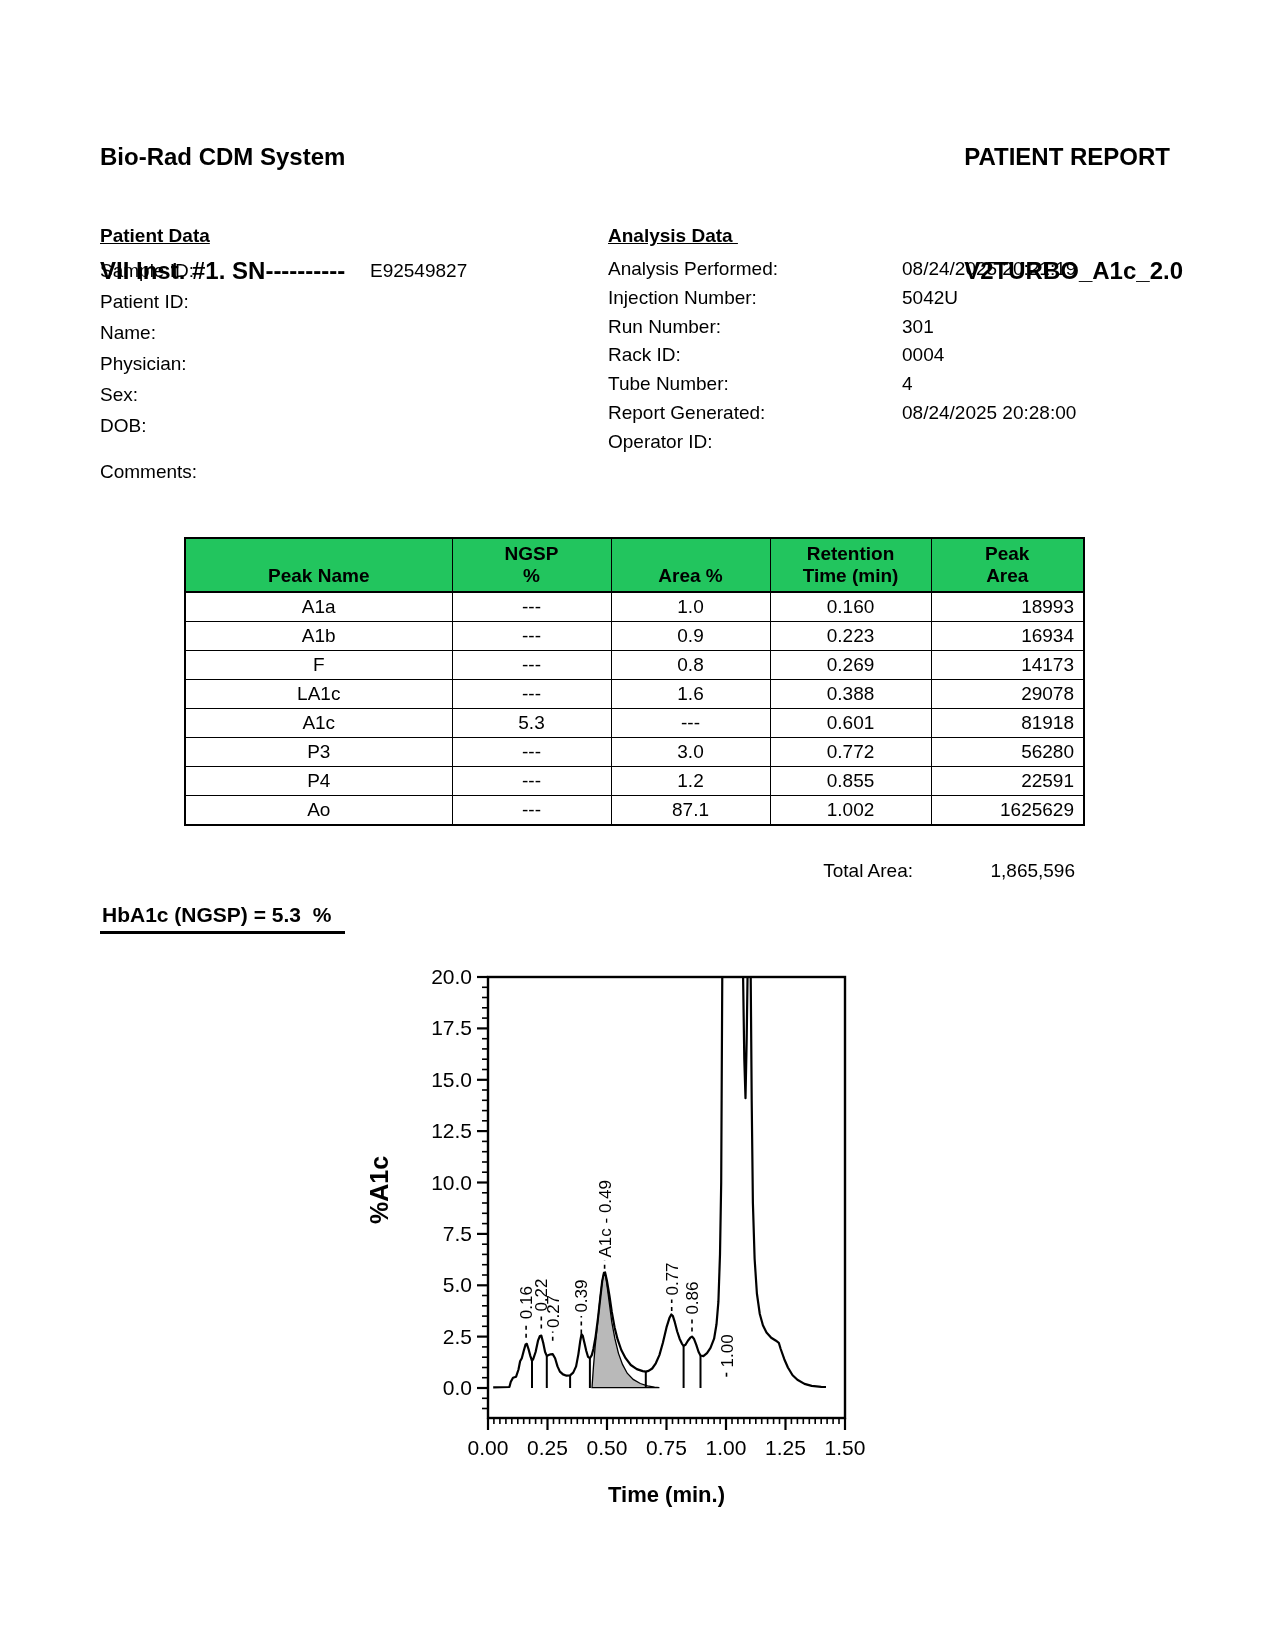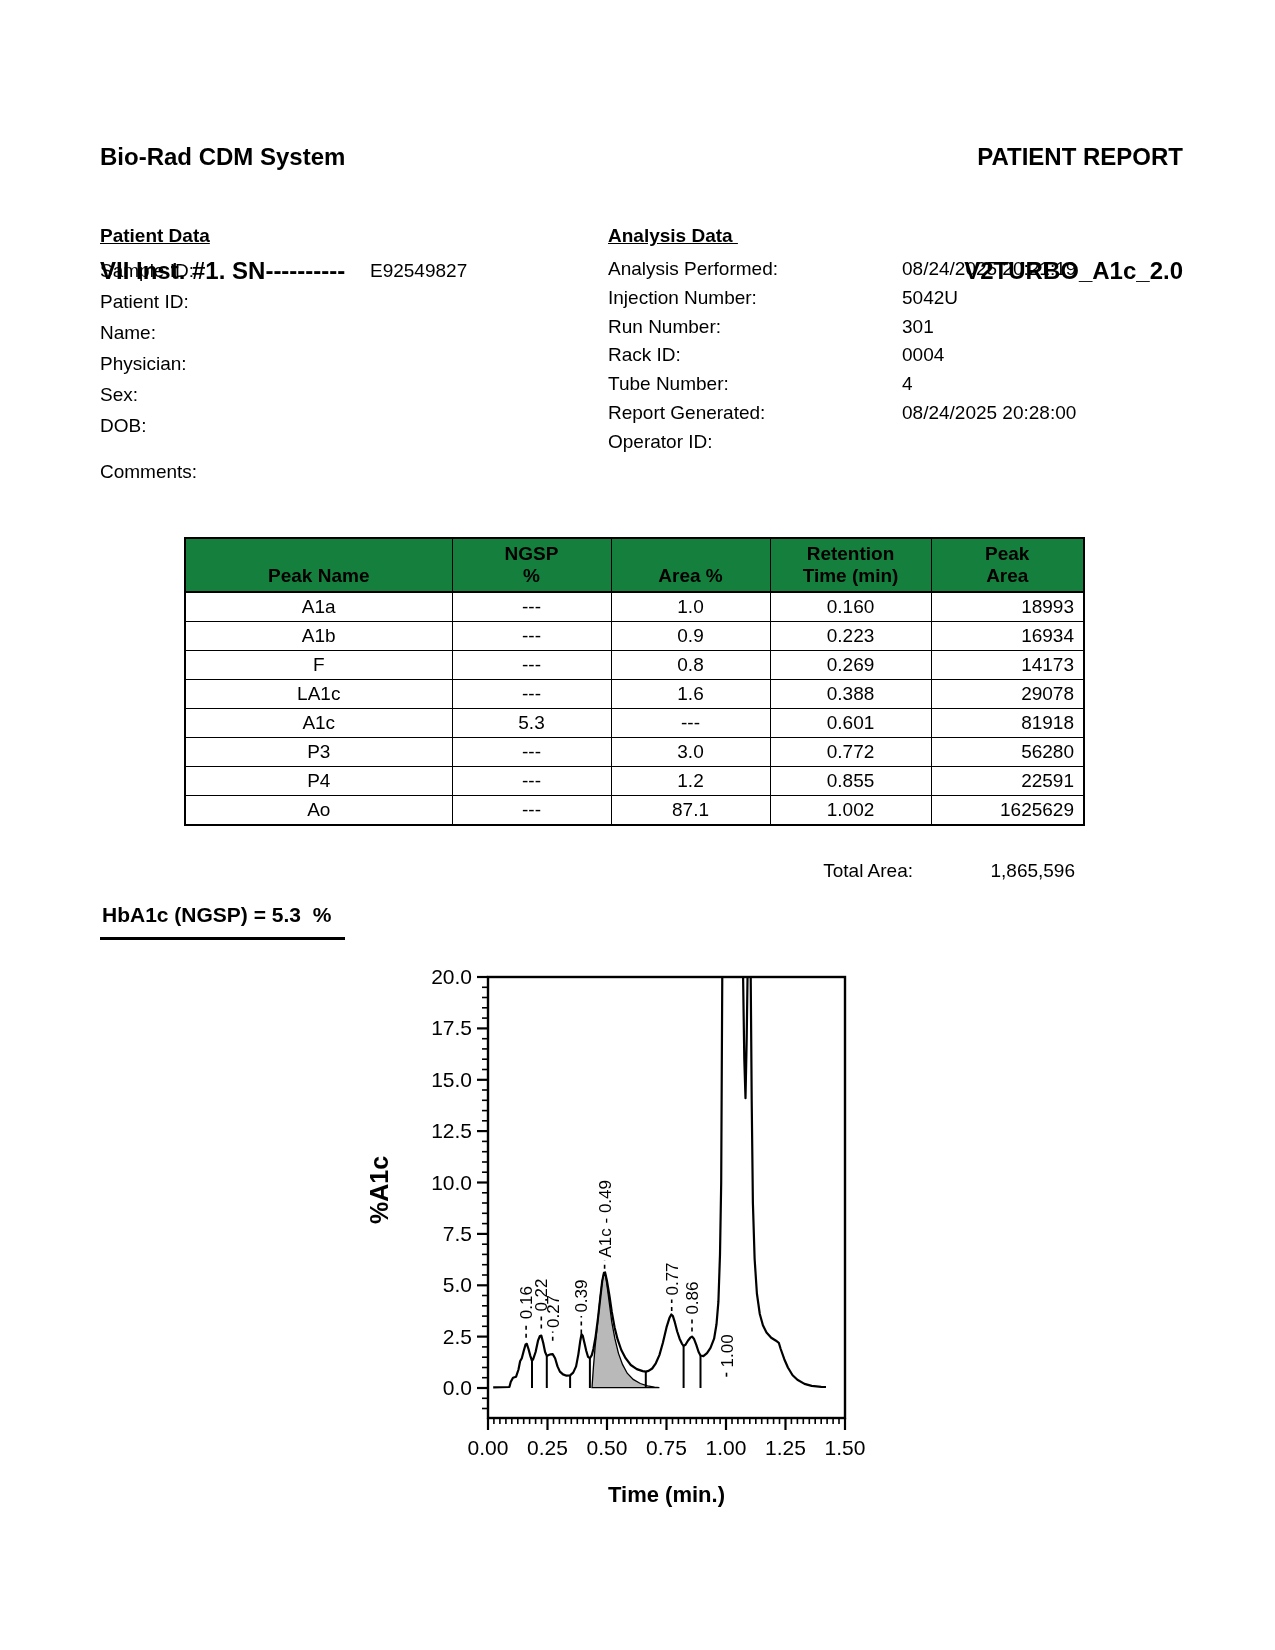--- a/index.html
+++ b/index.html
@@ -1,37 +1,37 @@
 <!DOCTYPE html>
 <html><head>
 <meta charset="utf-8">
 <style>
   html,body{margin:0;padding:0;background:#ffffff;}
   .page{position:relative;width:1250px;height:1650px;background:#fff;overflow:hidden;
         font-family:"Liberation Sans",sans-serif;color:#000;}
   .abs{position:absolute;}
   .hdr{font-size:24px;font-weight:bold;line-height:38px;white-space:pre;}
-  .hdr-right{text-align:right;}
+  .hdr-right{text-align:left;}
   .sec-head{font-size:19px;font-weight:bold;text-decoration:underline;white-space:pre;}
   .frow{white-space:nowrap;}
   .flabel{display:inline-block;font-size:19px;}
   .fvalue{display:inline-block;font-size:19px;}
   #patient-fields .frow{height:31px;}
   #patient-fields .flabel{width:270px;}
   #analysis-fields .frow{height:28.8px;}
   #analysis-fields .flabel{width:294px;}
   .comments{font-size:19px;}
   table.peaks{border-collapse:collapse;border:2px solid #000;table-layout:fixed;}
-  table.peaks th{background:#15803d;border:1px solid #000;border-bottom:2px solid #000;
+  table.peaks th{background:#22c55e;border:1px solid #000;border-bottom:2px solid #000;
       font-size:19px;font-weight:bold;vertical-align:bottom;padding:4px 0 3px 0;line-height:1.18;text-align:center;}
   table.peaks td{border:1px solid #000;font-size:19px;height:28px;padding:0;text-align:center;vertical-align:middle;}
   table.peaks td.num{text-align:right;padding-right:9px;margin-top:8px;}
   .total-label,.total-value{font-size:19px;text-align:right;}
   .result{font-size:21px;font-weight:bold;white-space:pre;border-bottom:3px solid #000;
-          padding:0 14px 10px 2px;}
+          padding:0 14px 4px 2px;}
   svg{font-family:"Liberation Sans",sans-serif;}
 </style>
 </head>
 <body>
 
 <div class="page">
 
   <div class="abs hdr" style="left:100px;top:62px;">
     <div>Bio-Rad CDM System</div>
     <div>VII Inst. #1. SN----------</div>

